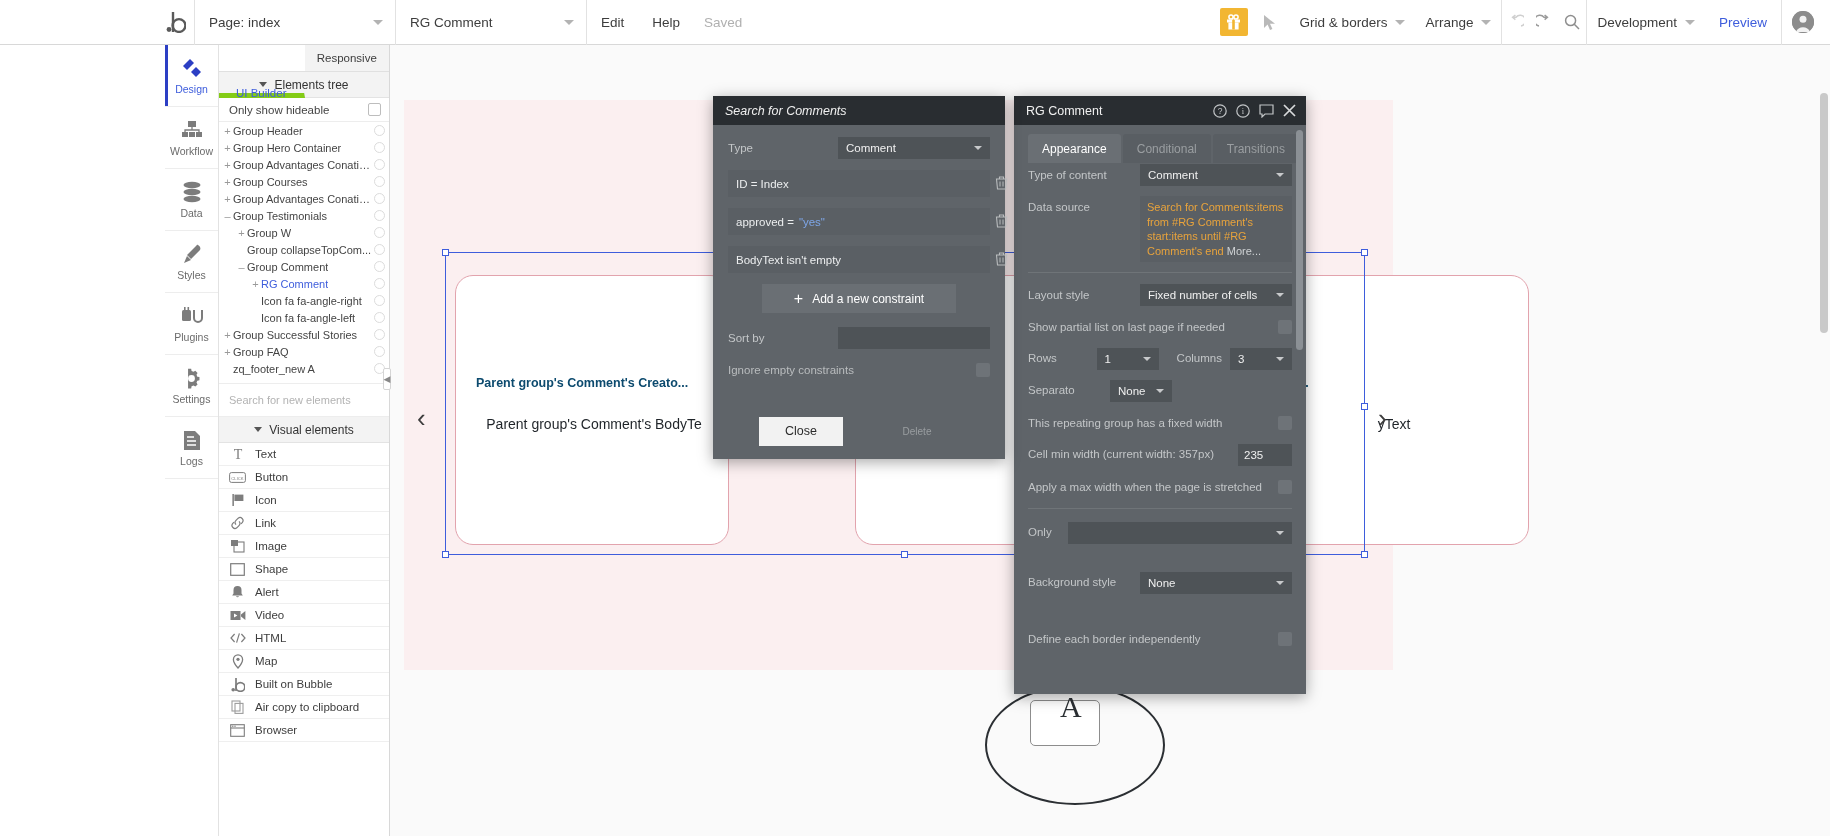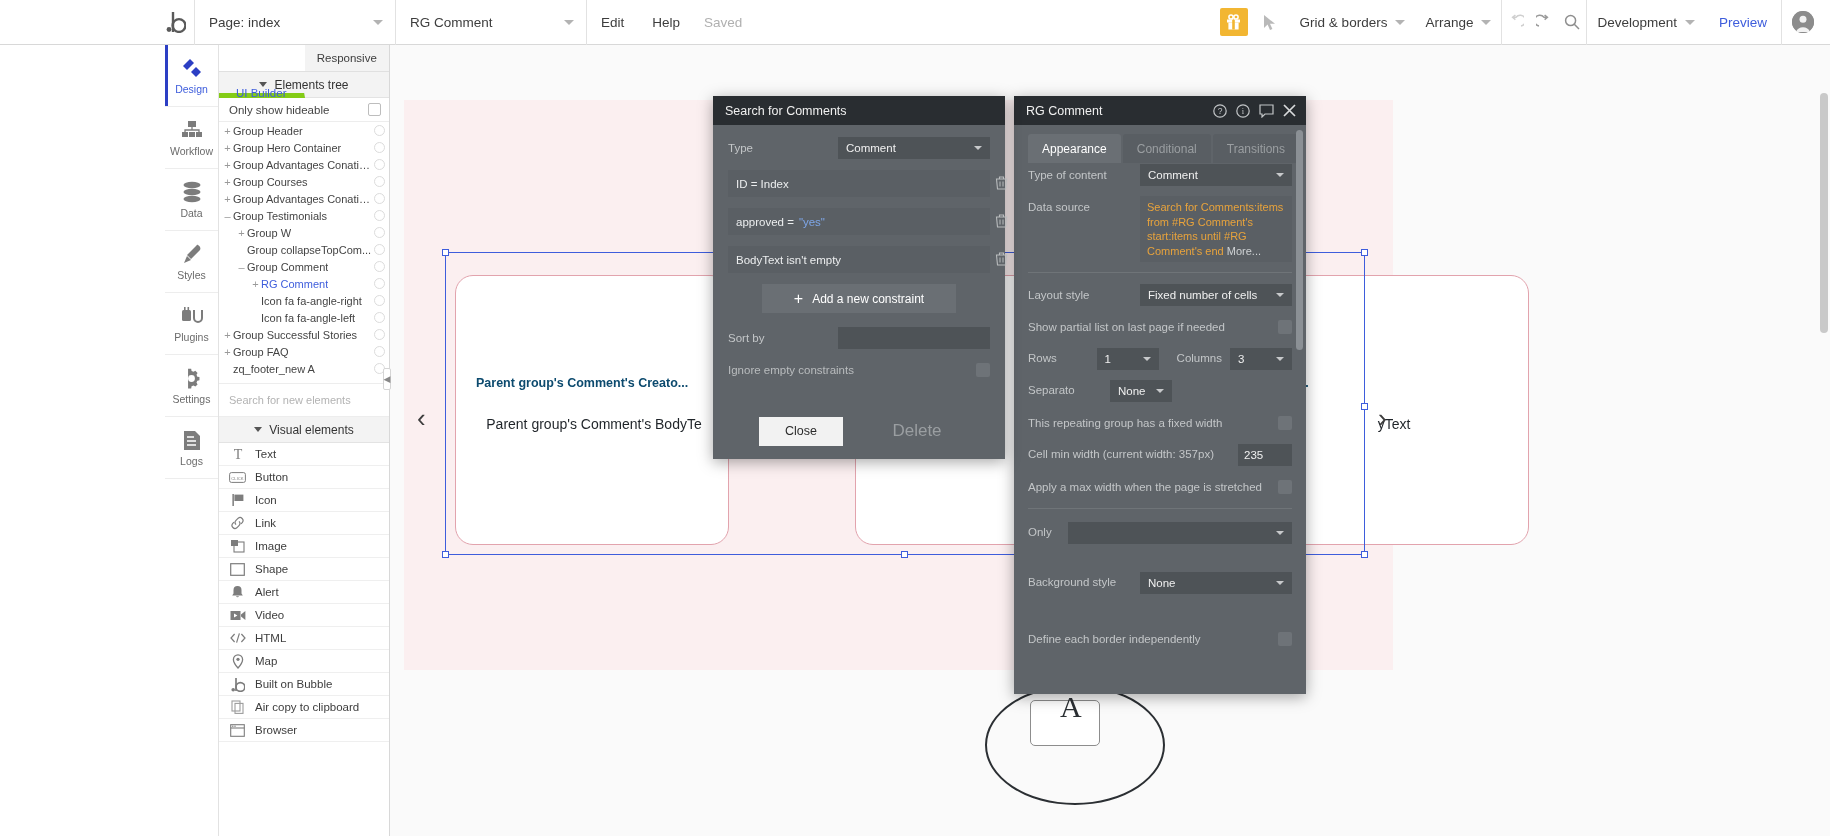--- a/index.html
+++ b/index.html
@@ -149,21 +149,21 @@
   .vscroll .thumb { position:absolute; left:0; top:0; width:8px; height:240px;
     background:#c9c9c9; border-radius:4px; }
 
   
   .dlg {
     position:absolute; left:713px; top:96px; width:292px; height:363px;
     background:#5f6469; box-shadow:0 3px 14px rgba(0,0,0,.35); z-index:20;
   }
   .dlg-hdr {
     height:29px; background:#292d31; display:flex; align-items:center;
-    padding:0 12px; font-size:12.5px; color:#f0f0f0; cursor:move;
+    padding:0 12px; font-size:12.5px; color:#f0f0f0; cursor:move;font-style:italic;
   }
   .dlg-body { padding:12px 15px 0 15px; position:relative; height:334px;}
   .row { display:flex; align-items:center; margin-bottom:11px;}
   .row .lb { font-size:11.5px; color:#c3c6c8; width:110px;}
   .dd {
     height:22px; background:#4e5357; border:none; flex:1;
     display:flex; align-items:center; justify-content:space-between;
     padding:0 8px; font-size:11.5px; color:#f0f0f0; cursor:pointer;
   }
   .dd .dcar { width:0;height:0;border-left:4px solid transparent;border-right:4px solid transparent;border-top:4px solid #c7c9cb;}
@@ -183,21 +183,21 @@
   .sortrow { display:flex; align-items:center; margin-bottom:14px;}
   .sortrow .lb { font-size:11.5px; color:#c3c6c8; width:110px;}
   .sortdd { height:22px; flex:1; background:#4e5357; display:flex;align-items:center;justify-content:flex-end;padding:0 8px; cursor:pointer;}
   .ignrow { display:flex; align-items:center;}
   .ignrow .lb { font-size:11.5px; color:#b9bcbe;}
   .ignrow .cbx { margin-left:auto; width:14px;height:14px;background:#6e7378; border-radius:2px; cursor:pointer;}
   .dlg-foot { position:absolute; left:0; bottom:0; width:292px; height:56px;
     display:flex; align-items:center; justify-content:center; gap:32px;}
   .btn-close { width:84px;height:29px; background:#f2f2f2; color:#2c2c2c;
     font-size:12.5px; display:flex;align-items:center;justify-content:center; cursor:pointer;}
-  .btn-delete { width:84px;height:29px; color:#9a9ea1; font-size:17px;
+  .btn-delete { width:84px;height:29px; color:#9a9ea1; font-size:10px;
     display:flex;align-items:center;justify-content:center; cursor:pointer;}
 
   
   .prop {
     position:absolute; left:1014px; top:96px; width:292px; height:598px;
     background:#5f6469; box-shadow:0 3px 14px rgba(0,0,0,.35); z-index:19; overflow:hidden;
   }
   .prop-hdr { height:29px; background:#292d31; display:flex; align-items:center;
     padding:0 10px 0 12px; font-size:12.5px; color:#f0f0f0; cursor:move;}
   .prop-hdr .sp { flex:1; }

